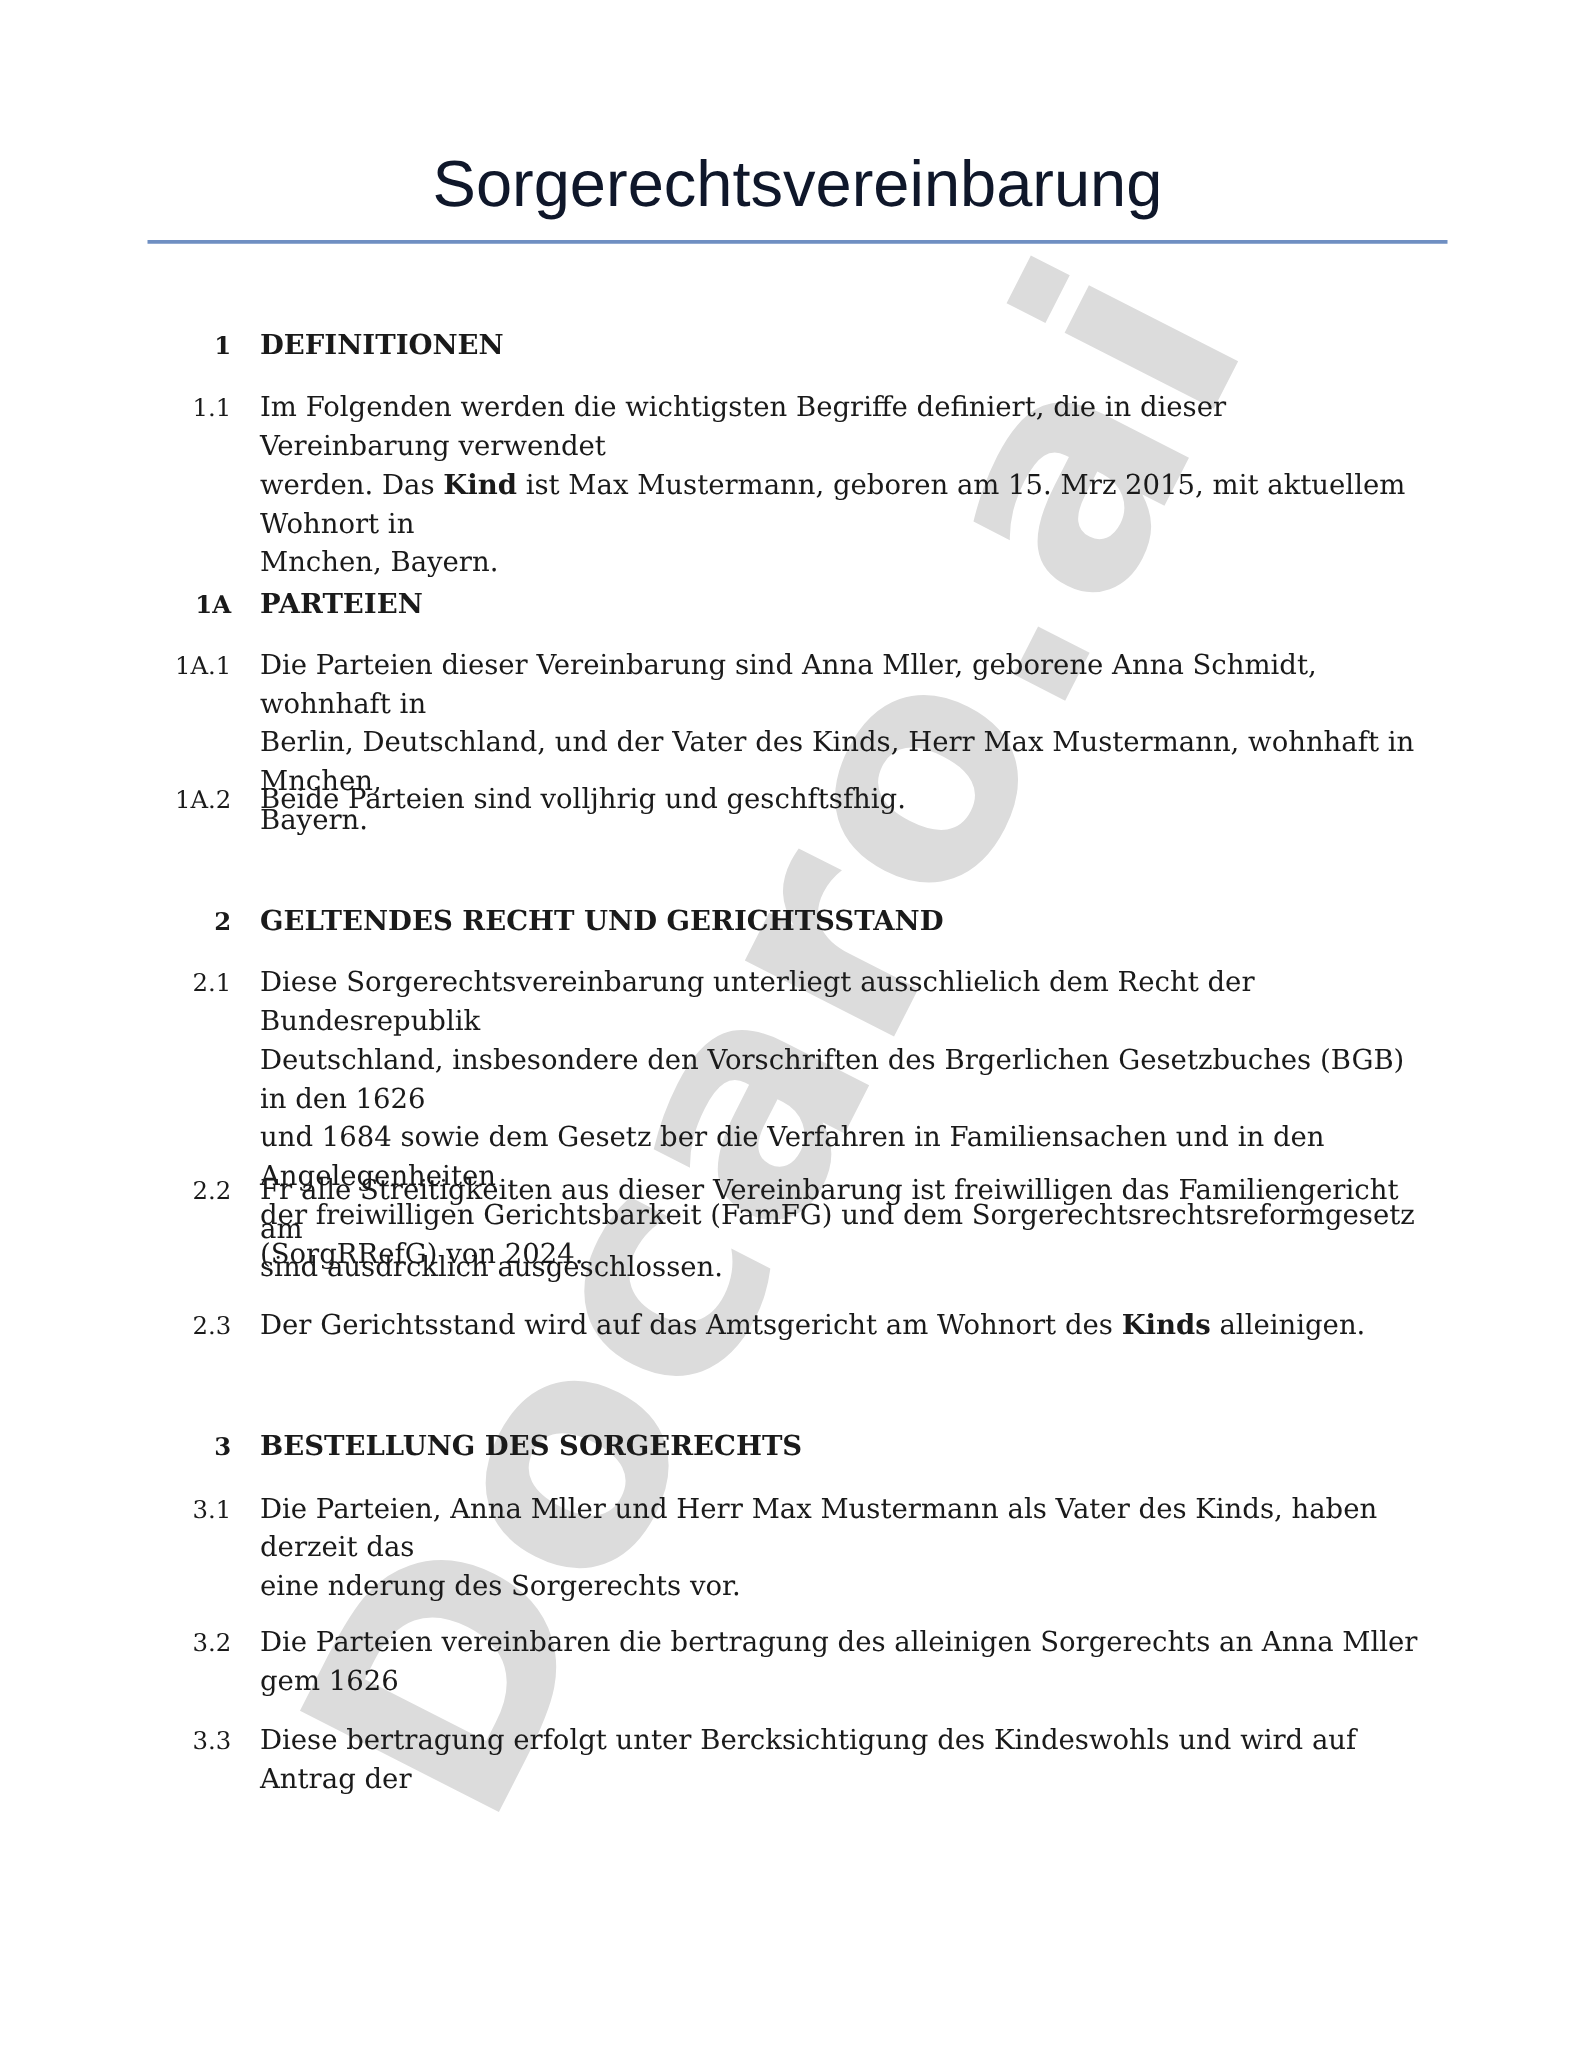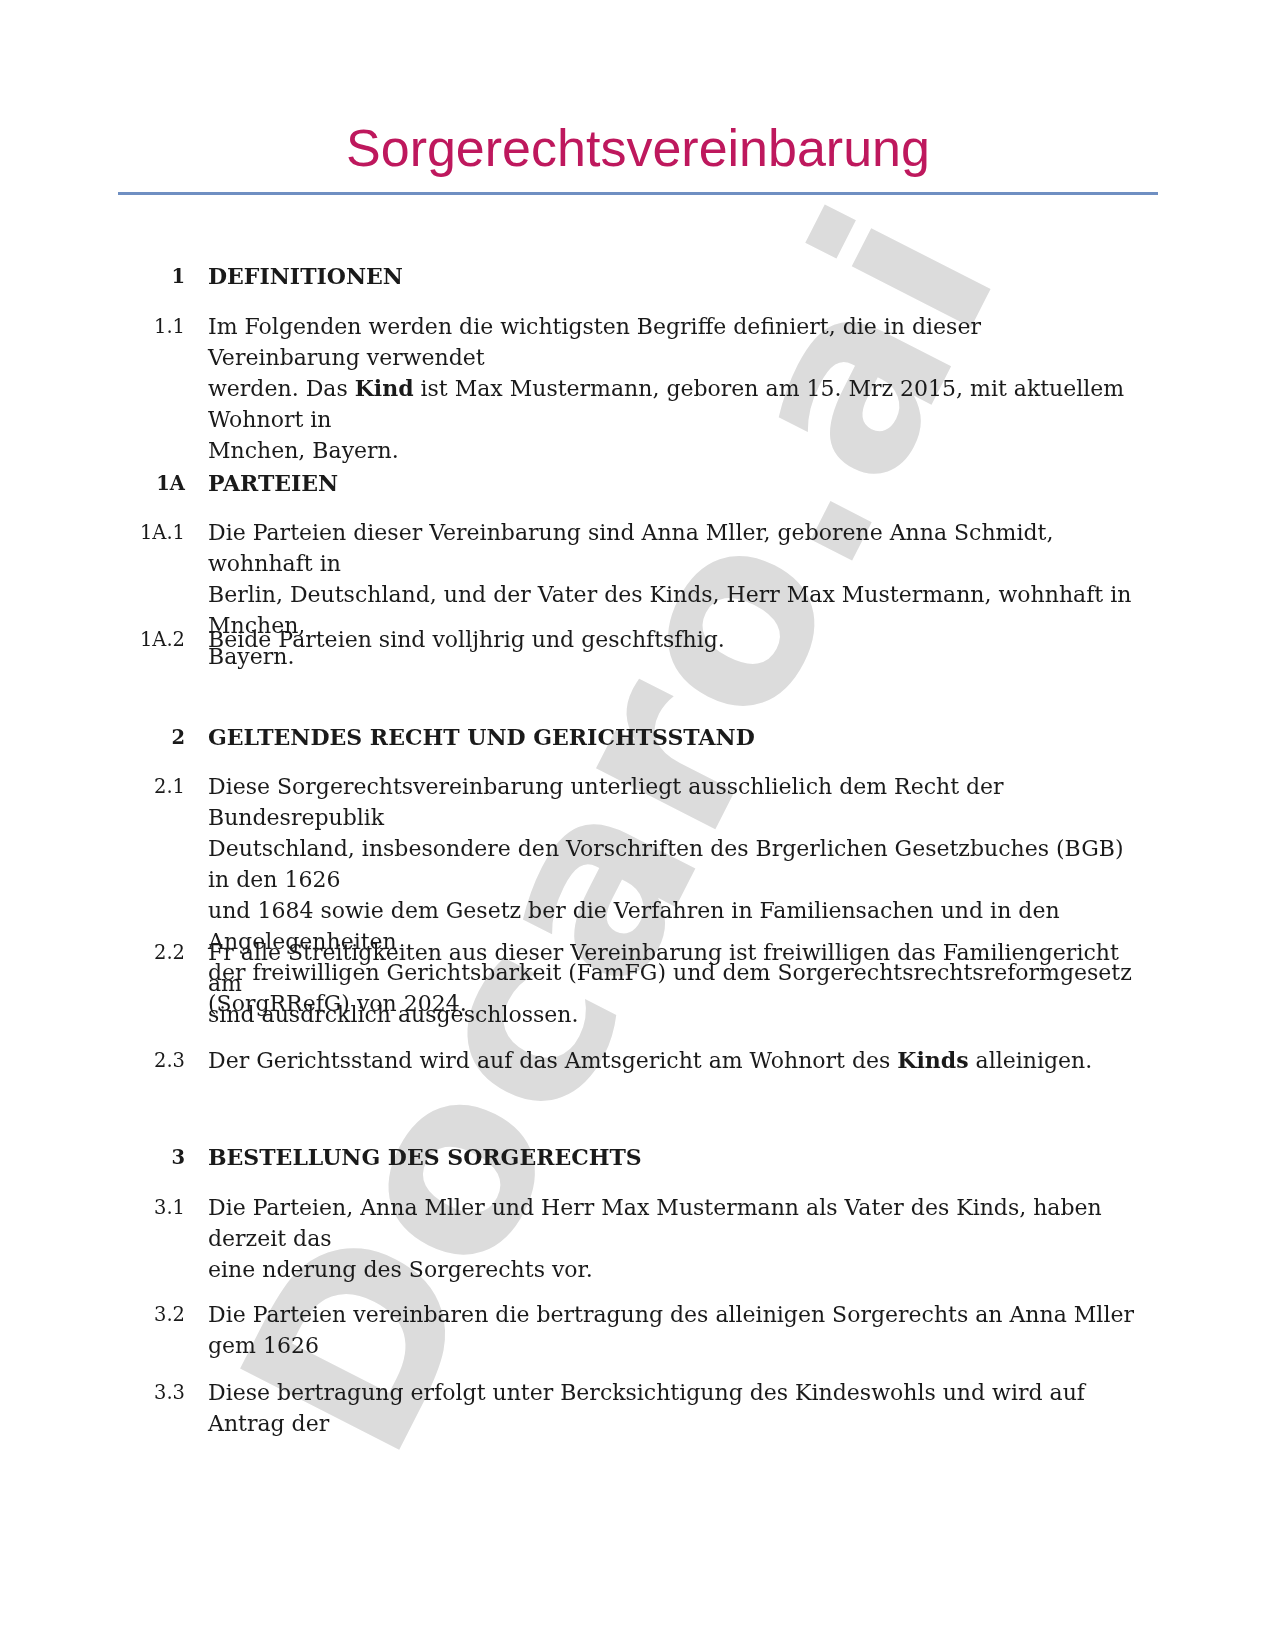--- a/index.html
+++ b/index.html
@@ -1,18 +1,18 @@
 <!DOCTYPE html>
 <html><head>
 <meta charset="utf-8">
 <style>
   html, body { margin: 0; padding: 0; background: #ffffff; }
   body { width: 1275px; height: 1650px; position: relative; overflow: hidden; font-family: "DejaVu Serif", serif; color: #1a1a1a; }
   .page { position: absolute; left: 0; top: 0; width: 1275px; height: 1650px; }
-  .title { position: absolute; left: 118px; width: 1040px; top: 118px; text-align: center; font-family: "Liberation Sans", sans-serif; font-size: 52px; color: #be185d; letter-spacing: 0px; }
+  .title { position: absolute; left: 118px; width: 1040px; top: 118px; text-align: center; font-family: "Liberation Sans", sans-serif; font-size: 52px; color: #0f172a; letter-spacing: 0px; }
   .title-rule { position: absolute; left: 118px; width: 1040px; top: 192px; height: 0; border-top: 3px solid #6f8fc2; }
   .watermark { position: absolute; left: 0; top: 0; width: 1275px; height: 1650px; pointer-events: none; z-index: 0; }
   .watermark span { position: absolute; left: 620px; top: 830px; transform: translate(-50%,-50%) rotate(-63deg); font-family: "DejaVu Sans", sans-serif; font-weight: bold; font-size: 245px; color: #dcdcdc; white-space: nowrap; letter-spacing: 4px; }
   .content { position: absolute; left: 0; top: 0; width: 1275px; z-index: 1; }
   .row { position: absolute; left: 0; width: 1275px; }
   .num { position: absolute; right: 1090px; text-align: right; font-size: 19.5px; line-height: 31px; white-space: nowrap; }
   .txt { position: absolute; left: 208px; width: 930px; font-size: 22px; line-height: 31px; }
   .h .num, .h .txt { font-weight: bold; }
   b { font-weight: bold; }
 </style>

